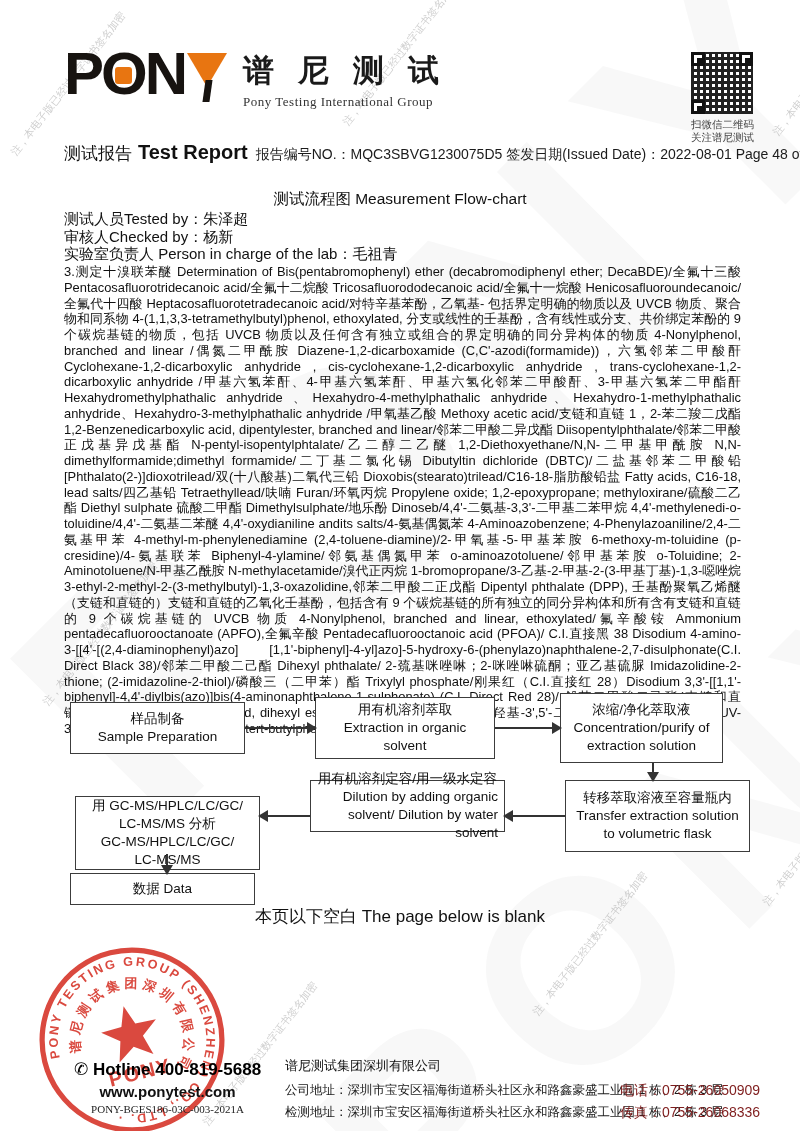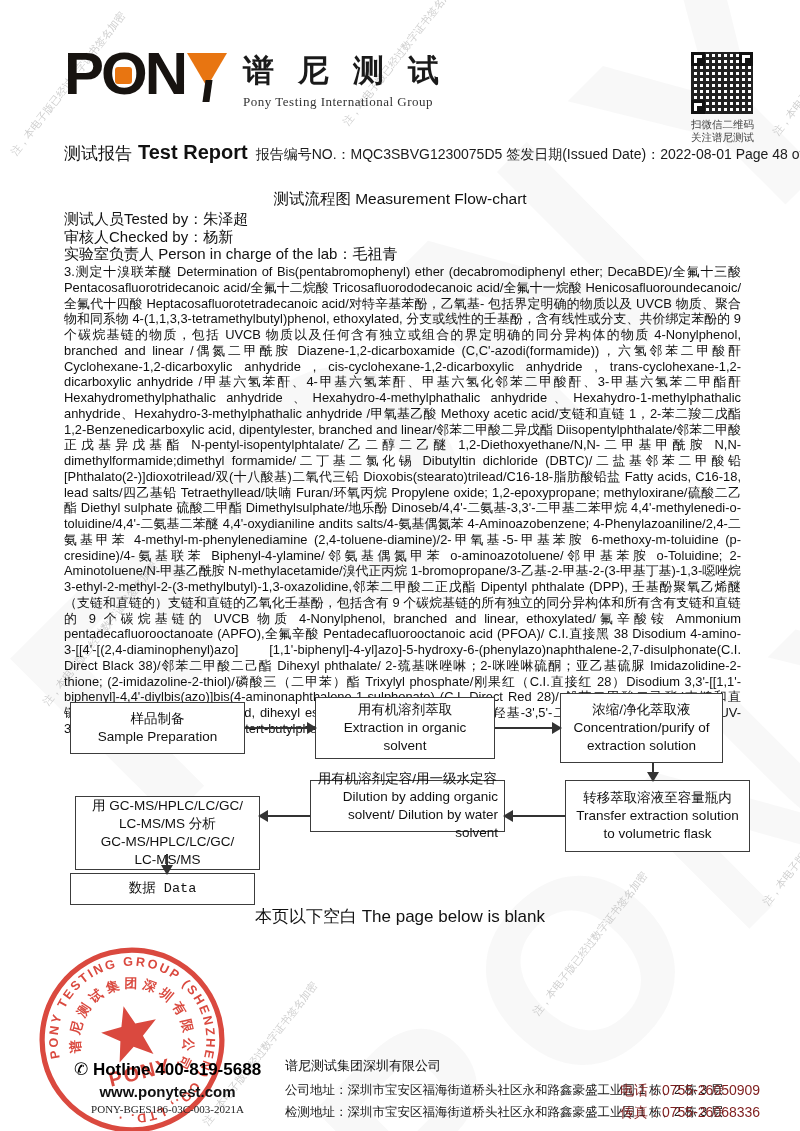--- a/index.html
+++ b/index.html
@@ -144,21 +144,21 @@
     <div>LC-MS/MS</div>
   </div>
   <div class="fbox" style="left:310px;top:780px;width:195px;height:52px;text-align:right;">
     <div>用有机溶剂定容/用一级水定容</div>
     <div>Dilution by adding organic solvent/ Dilution by water solvent</div>
   </div>
   <div class="fbox" style="left:565px;top:780px;width:185px;height:72px;">
     <div>转移萃取溶液至容量瓶内</div>
     <div>Transfer extraction solution to volumetric flask</div>
   </div>
-  <div class="fbox" style="left:70px;top:873px;width:185px;height:32px;font-family:Liberation Mono, monospace;">
+  <div class="fbox" style="left:70px;top:873px;width:185px;height:32px;">
     <div>数据 Data</div>
   </div>
 
   <div class="arr-h right" style="left:245px;top:727px;width:70px;"></div>
   <div class="arr-h right" style="left:495px;top:727px;width:65px;"></div>
   <div class="arr-v" style="left:652px;top:763px;height:17px;"></div>
   <div class="arr-h left" style="left:505px;top:815px;width:60px;"></div>
   <div class="arr-h left" style="left:260px;top:815px;width:50px;"></div>
   <div class="arr-v" style="left:166px;top:854px;height:19px;"></div>
 

